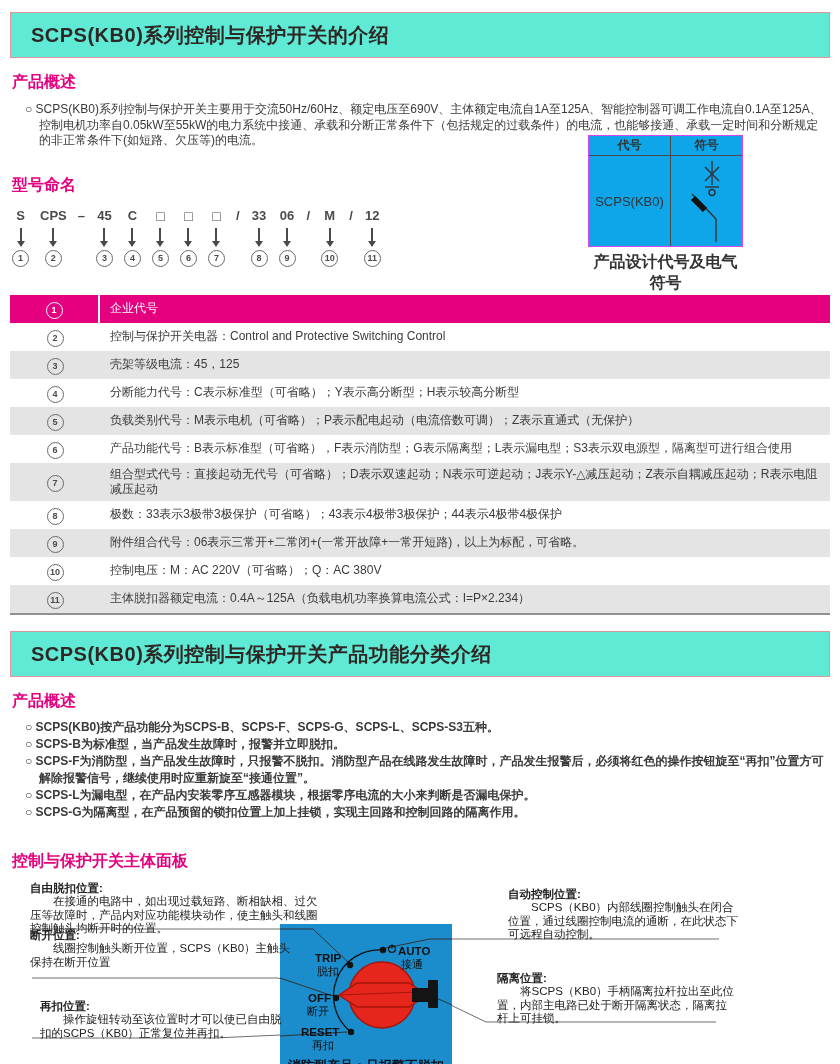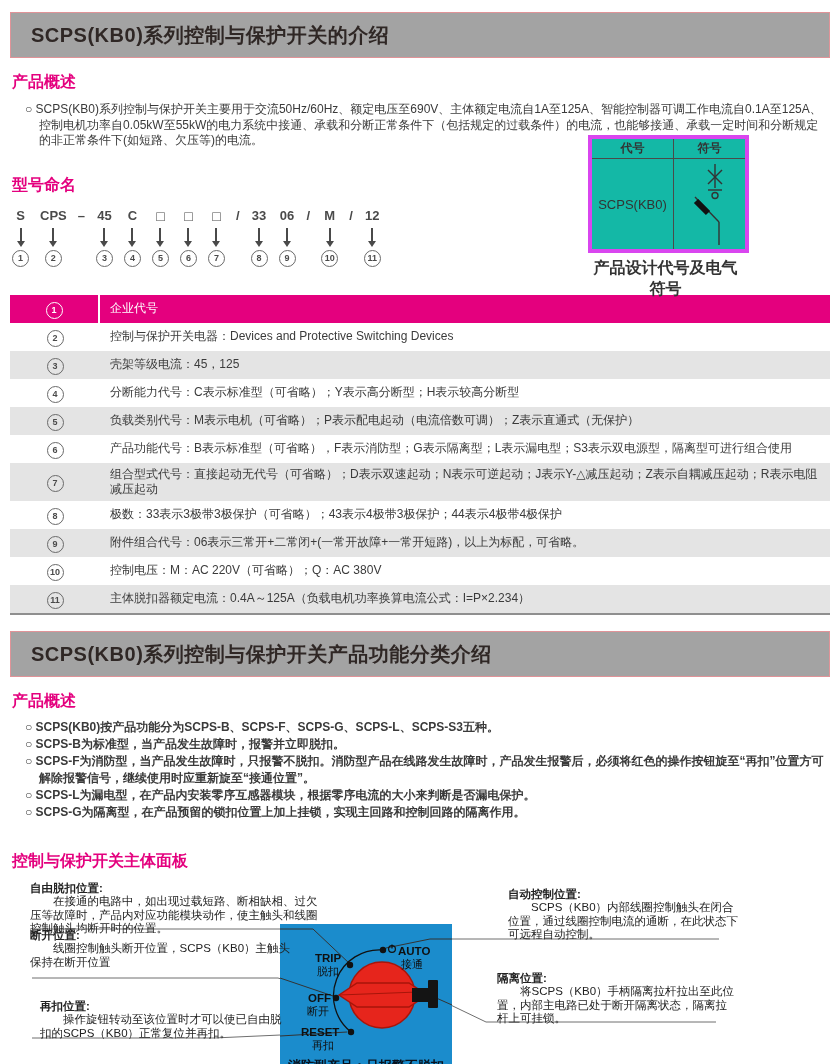--- a/index.html
+++ b/index.html
@@ -2,21 +2,21 @@
 <html><head>
 <meta charset="utf-8">
 <style>
   html,body{margin:0;padding:0;}
   body{
     width:840px;height:1064px;background:#ffffff;position:relative;overflow:hidden;
     font-family:"Liberation Sans","DejaVu Sans",sans-serif;color:#3b3b3b;
   }
   
   .bar{
-    margin:0 10px;background:#a3a3a3;border:1px solid #e09398;
+    margin:0 10px;background:#5eead4;border:1px solid #e09398;
     height:44px;line-height:44px;padding-left:20px;
     font-size:20px;font-weight:bold;color:#2f2725;letter-spacing:.5px;
   }
   .bar1{margin-top:12px;}
   .bar2{margin-top:16px;}
   
   .sub{color:#e4007e;font-size:16px;font-weight:bold;margin:14px 10px 0 12px;}
   .sub.model{margin-top:26px;}
   .sub.panelh{margin-top:30px;}
   
@@ -37,21 +37,21 @@
   .ctable{margin:28px 10px 0 10px;border-bottom:2px solid #8f8f8f;}
   .crow{display:grid;grid-template-columns:90px 1fr;min-height:28px;align-items:center;font-size:12px;}
   .crow .ncell{display:flex;justify-content:center;align-items:center;height:100%;}
   .crow .tcell{padding:4px 8px 4px 10px;line-height:1.25;}
   .crow.head{background:#e4007e;color:#fff;}
   .crow.head .ncell{border-right:2px solid #fff;}
   .crow.head .circ{border-color:#fff;color:#fff;}
   .crow.gray{background:#e4e4e4;}
   
   .symwrap{position:absolute;left:588px;top:135px;width:155px;}
-  .symtable{border:4px solid #d946ef;width:153px;height:110px;display:grid;grid-template-columns:82px 1fr;grid-template-rows:20px 1fr;background:#14b8a6;}
+  .symtable{border:1px solid #d946ef;width:153px;height:110px;display:grid;grid-template-columns:82px 1fr;grid-template-rows:20px 1fr;background:#0ea5e9;}
   .symtable .hc{border-bottom:1px solid #4a4a4a;display:flex;align-items:center;justify-content:center;font-size:12px;font-weight:bold;color:#333;}
   .symtable .hc1{border-right:1px solid #4a4a4a;}
   .symtable .bc1{border-right:1px solid #4a4a4a;display:flex;align-items:center;justify-content:center;font-size:13px;color:#333;}
   .symtable .bc2{display:flex;align-items:center;justify-content:center;}
   .symcap{margin-top:5px;text-align:center;font-size:16px;font-weight:bold;color:#333;}
   
   .psec{position:relative;height:226px;margin-top:6px;}
   .callout{position:absolute;font-size:11.5px;line-height:1.16;color:#222;}
   .callout .ct{font-weight:bold;}
   .callout .cb{text-indent:2em;}
@@ -178,21 +178,21 @@
   <div class="crow head">
       <div class="ncell">
         <span class="circ">1</span>
       </div>
       <div class="tcell">企业代号</div>
     </div>
   <div class="crow">
       <div class="ncell">
         <span class="circ">2</span>
       </div>
-      <div class="tcell">控制与保护开关电器：Devices and Protective Switching Devices</div>
+      <div class="tcell">控制与保护开关电器：Control and Protective Switching Control</div>
     </div>
   <div class="crow gray">
       <div class="ncell">
         <span class="circ">3</span>
       </div>
       <div class="tcell">壳架等级电流：45，125</div>
     </div>
   <div class="crow">
       <div class="ncell">
         <span class="circ">4</span>

